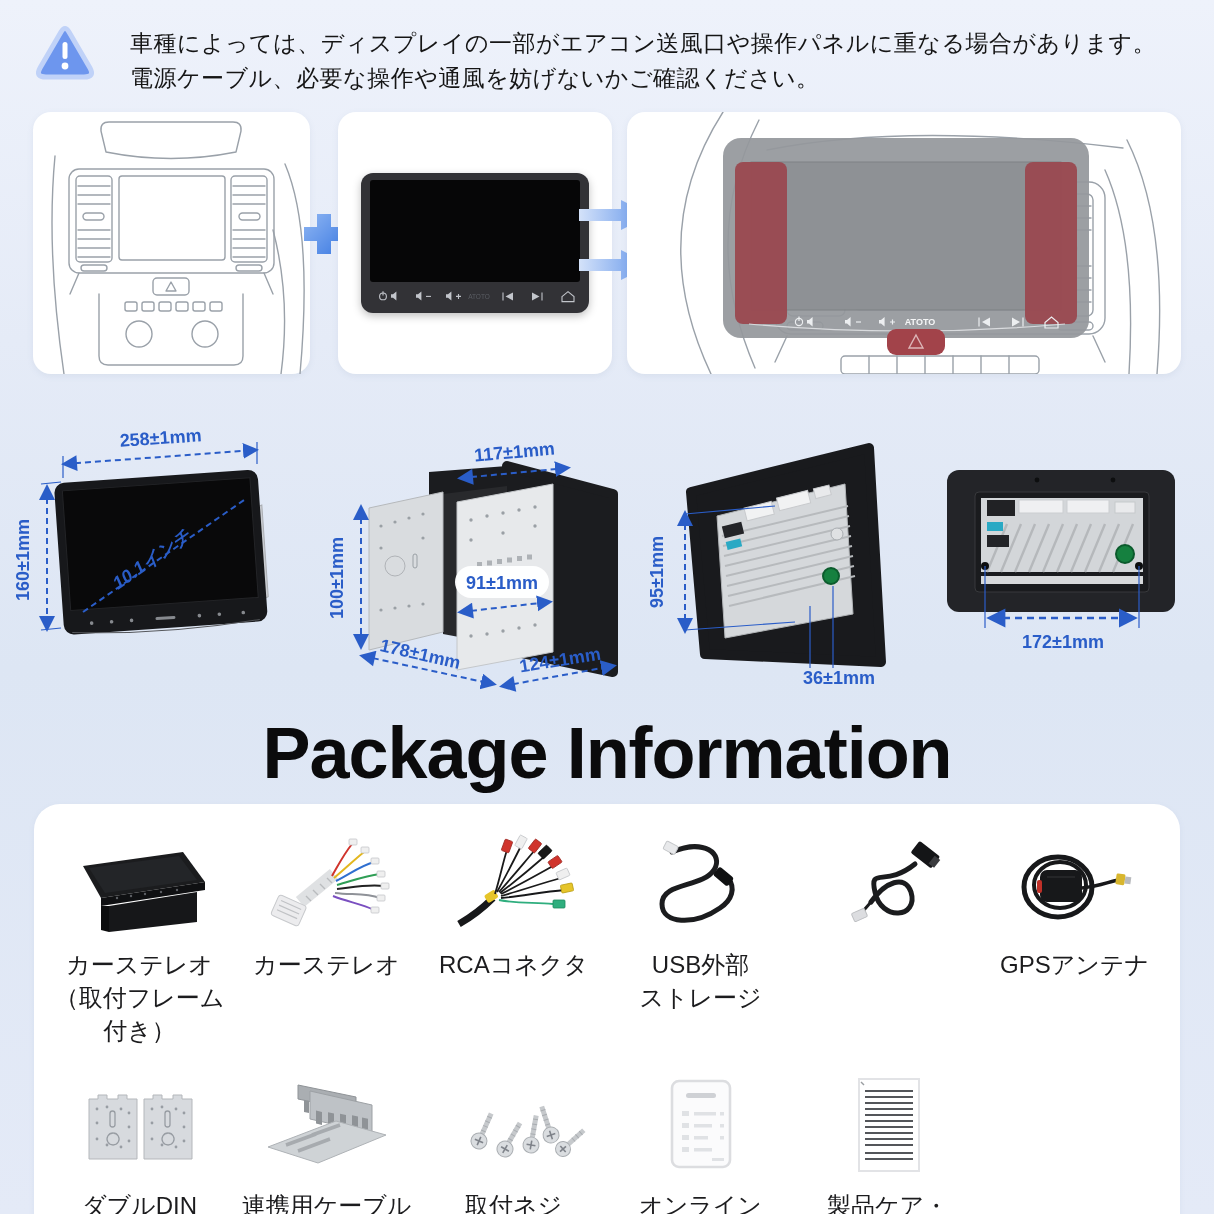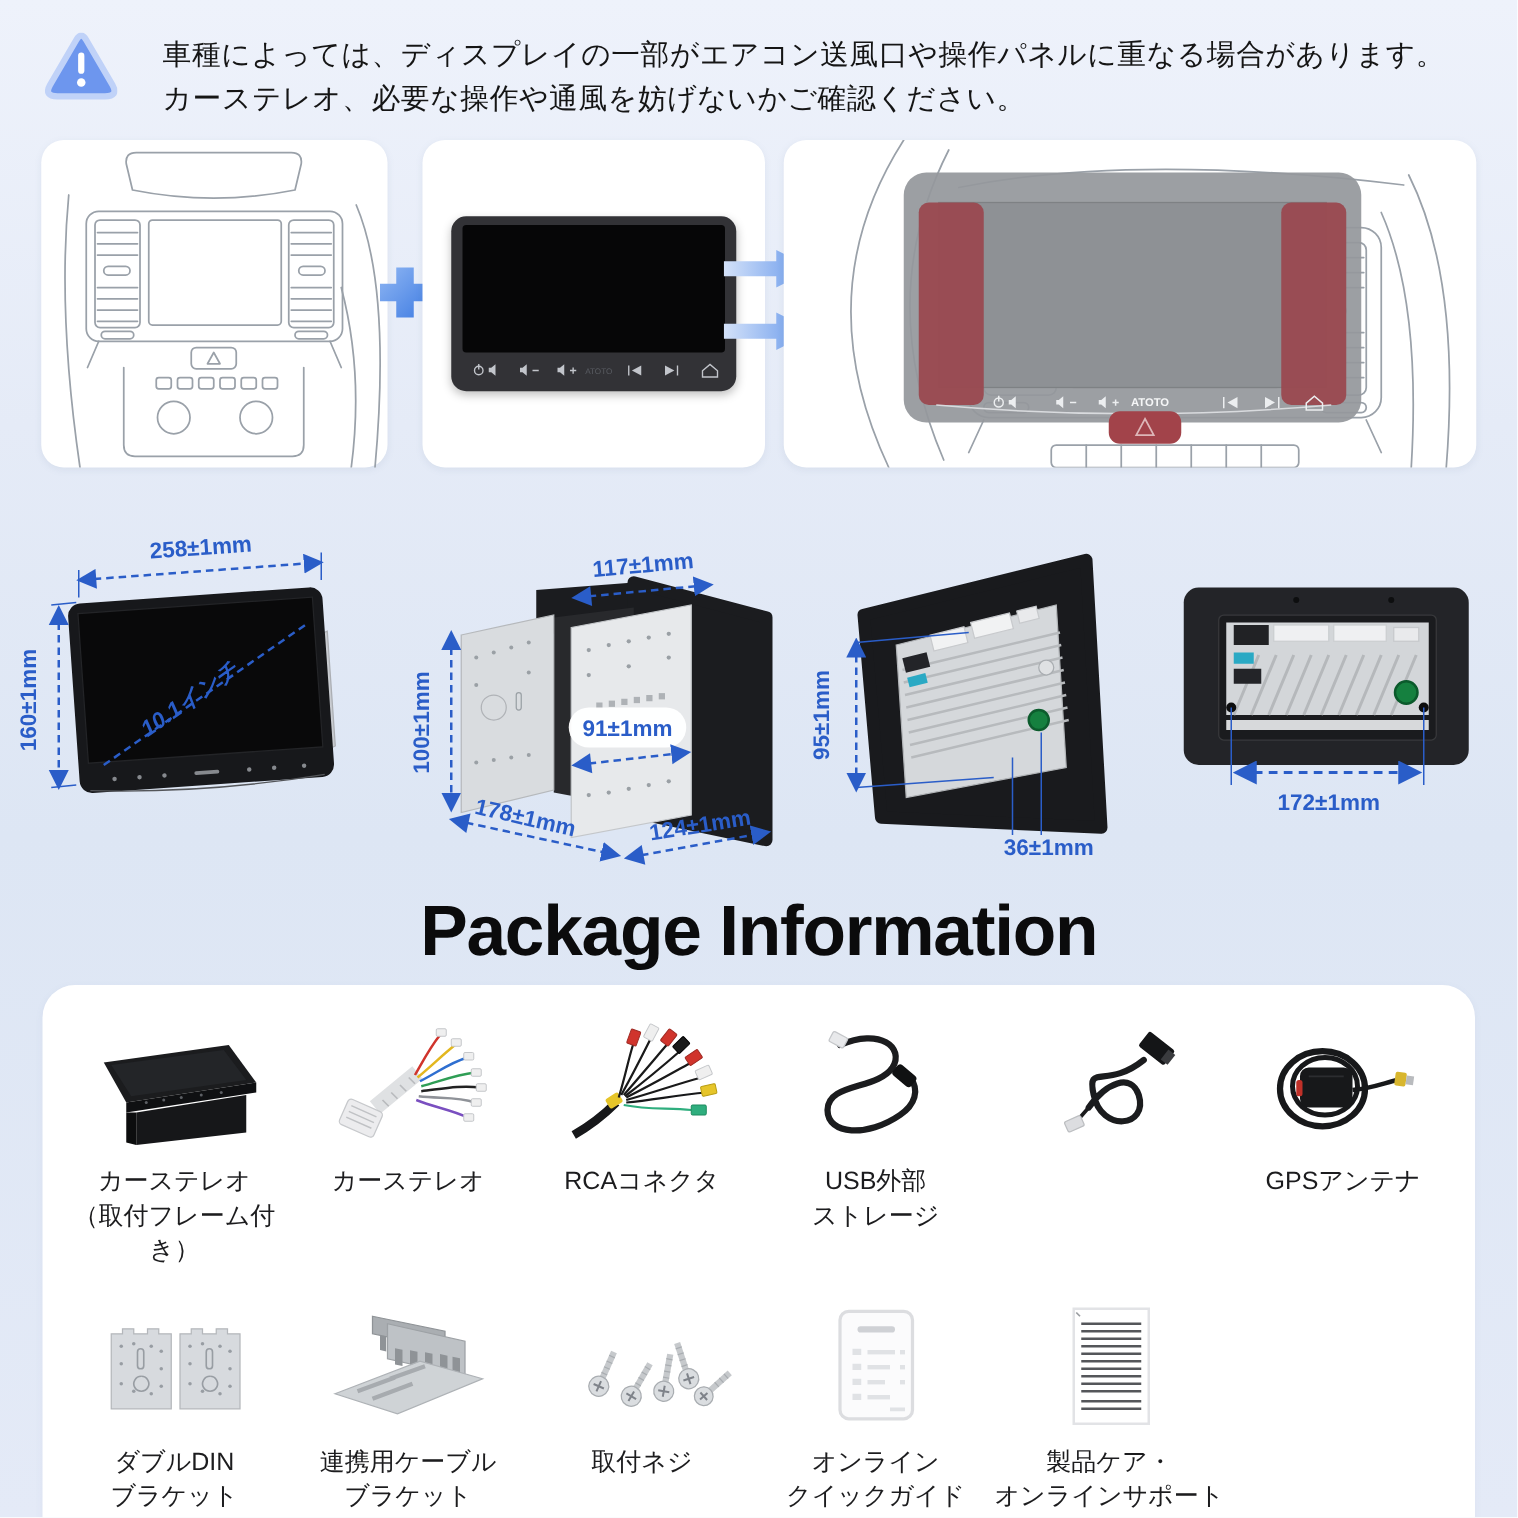--- a/index.html
+++ b/index.html
@@ -25,44 +25,44 @@
             box-shadow:0 3px 8px rgba(0,0,0,.25); }
   .device-screen { height:102px; background:#060607; border-radius:3px; }
   .device-bar { height:28px; display:flex; align-items:center; justify-content:center; }
 
   
   .dims { display:flex; margin:40px 3px 0; }
   .dims svg { display:block; }
   .dims text { font-weight:700; fill:#2a5dc8; font-size:18px; font-family:inherit; }
 
   
-  .pkg-title { margin:18px 0 10px; text-align:center; font-size:57px; font-weight:800;
+  .pkg-title { margin:18px 0 10px; text-align:center; font-size:72px; font-weight:800;
                color:#0b0b0c; letter-spacing:-1px; }
   .pkg { margin:0 34px; background:#fff; border-radius:26px; padding:26px 12px 30px;
          display:grid; grid-template-columns:repeat(6,1fr); row-gap:24px;
          box-shadow:0 2px 6px rgba(110,125,160,.08); }
   .item { display:flex; flex-direction:column; align-items:center; }
   .item-art { height:112px; display:flex; align-items:center; justify-content:center; }
-  .item-label { margin-top:6px; font-size:20px; line-height:1.38; color:#1c1c1e;
+  .item-label { margin-top:6px; font-size:24px; line-height:1.38; color:#1c1c1e;
                 text-align:center; white-space:pre-line; font-weight:500; }
 </style>
 </head>
 <body>
 
 <div class="page">
 
   <div class="notice">
     <svg width="58" height="56" viewBox="0 0 58 56">
       <path d="M33 6 L54 42 Q59 51 48 51 H10 Q-1 51 4 42 L25 6 Q29 -1 33 6 Z" fill="#6d96ee" stroke="#c0d2f8" stroke-width="5" stroke-linejoin="round"></path>
       <rect x="26.5" y="16" width="5" height="17" rx="2.5" fill="#fff"></rect>
       <circle cx="29" cy="40" r="3.4" fill="#fff"></circle>
     </svg>
     <div>
       <div class="notice-text">車種によっては、ディスプレイの一部がエアコン送風口や操作パネルに重なる場合があります。</div>
-      <div class="notice-text">カーステレオ、必要な操作や通風を妨げないかご確認ください。</div>
+      <div class="notice-text">電源ケーブル、必要な操作や通風を妨げないかご確認ください。</div>
     </div>
   </div>
 
   <div class="steps">
 
     <div class="card card1">
       <svg width="277" height="262" viewBox="0 0 277 262">
         <g fill="none" stroke="#9aa1a9" stroke-width="1.4" stroke-linejoin="round" stroke-linecap="round">
           <path d="M76 10 h124 q9 0 8 9 l-5 21 q-65 13 -130 0 l-5 -21 q-1 -9 8 -9 z"></path>
           <rect x="36" y="57" width="205" height="104" rx="10"></rect>

